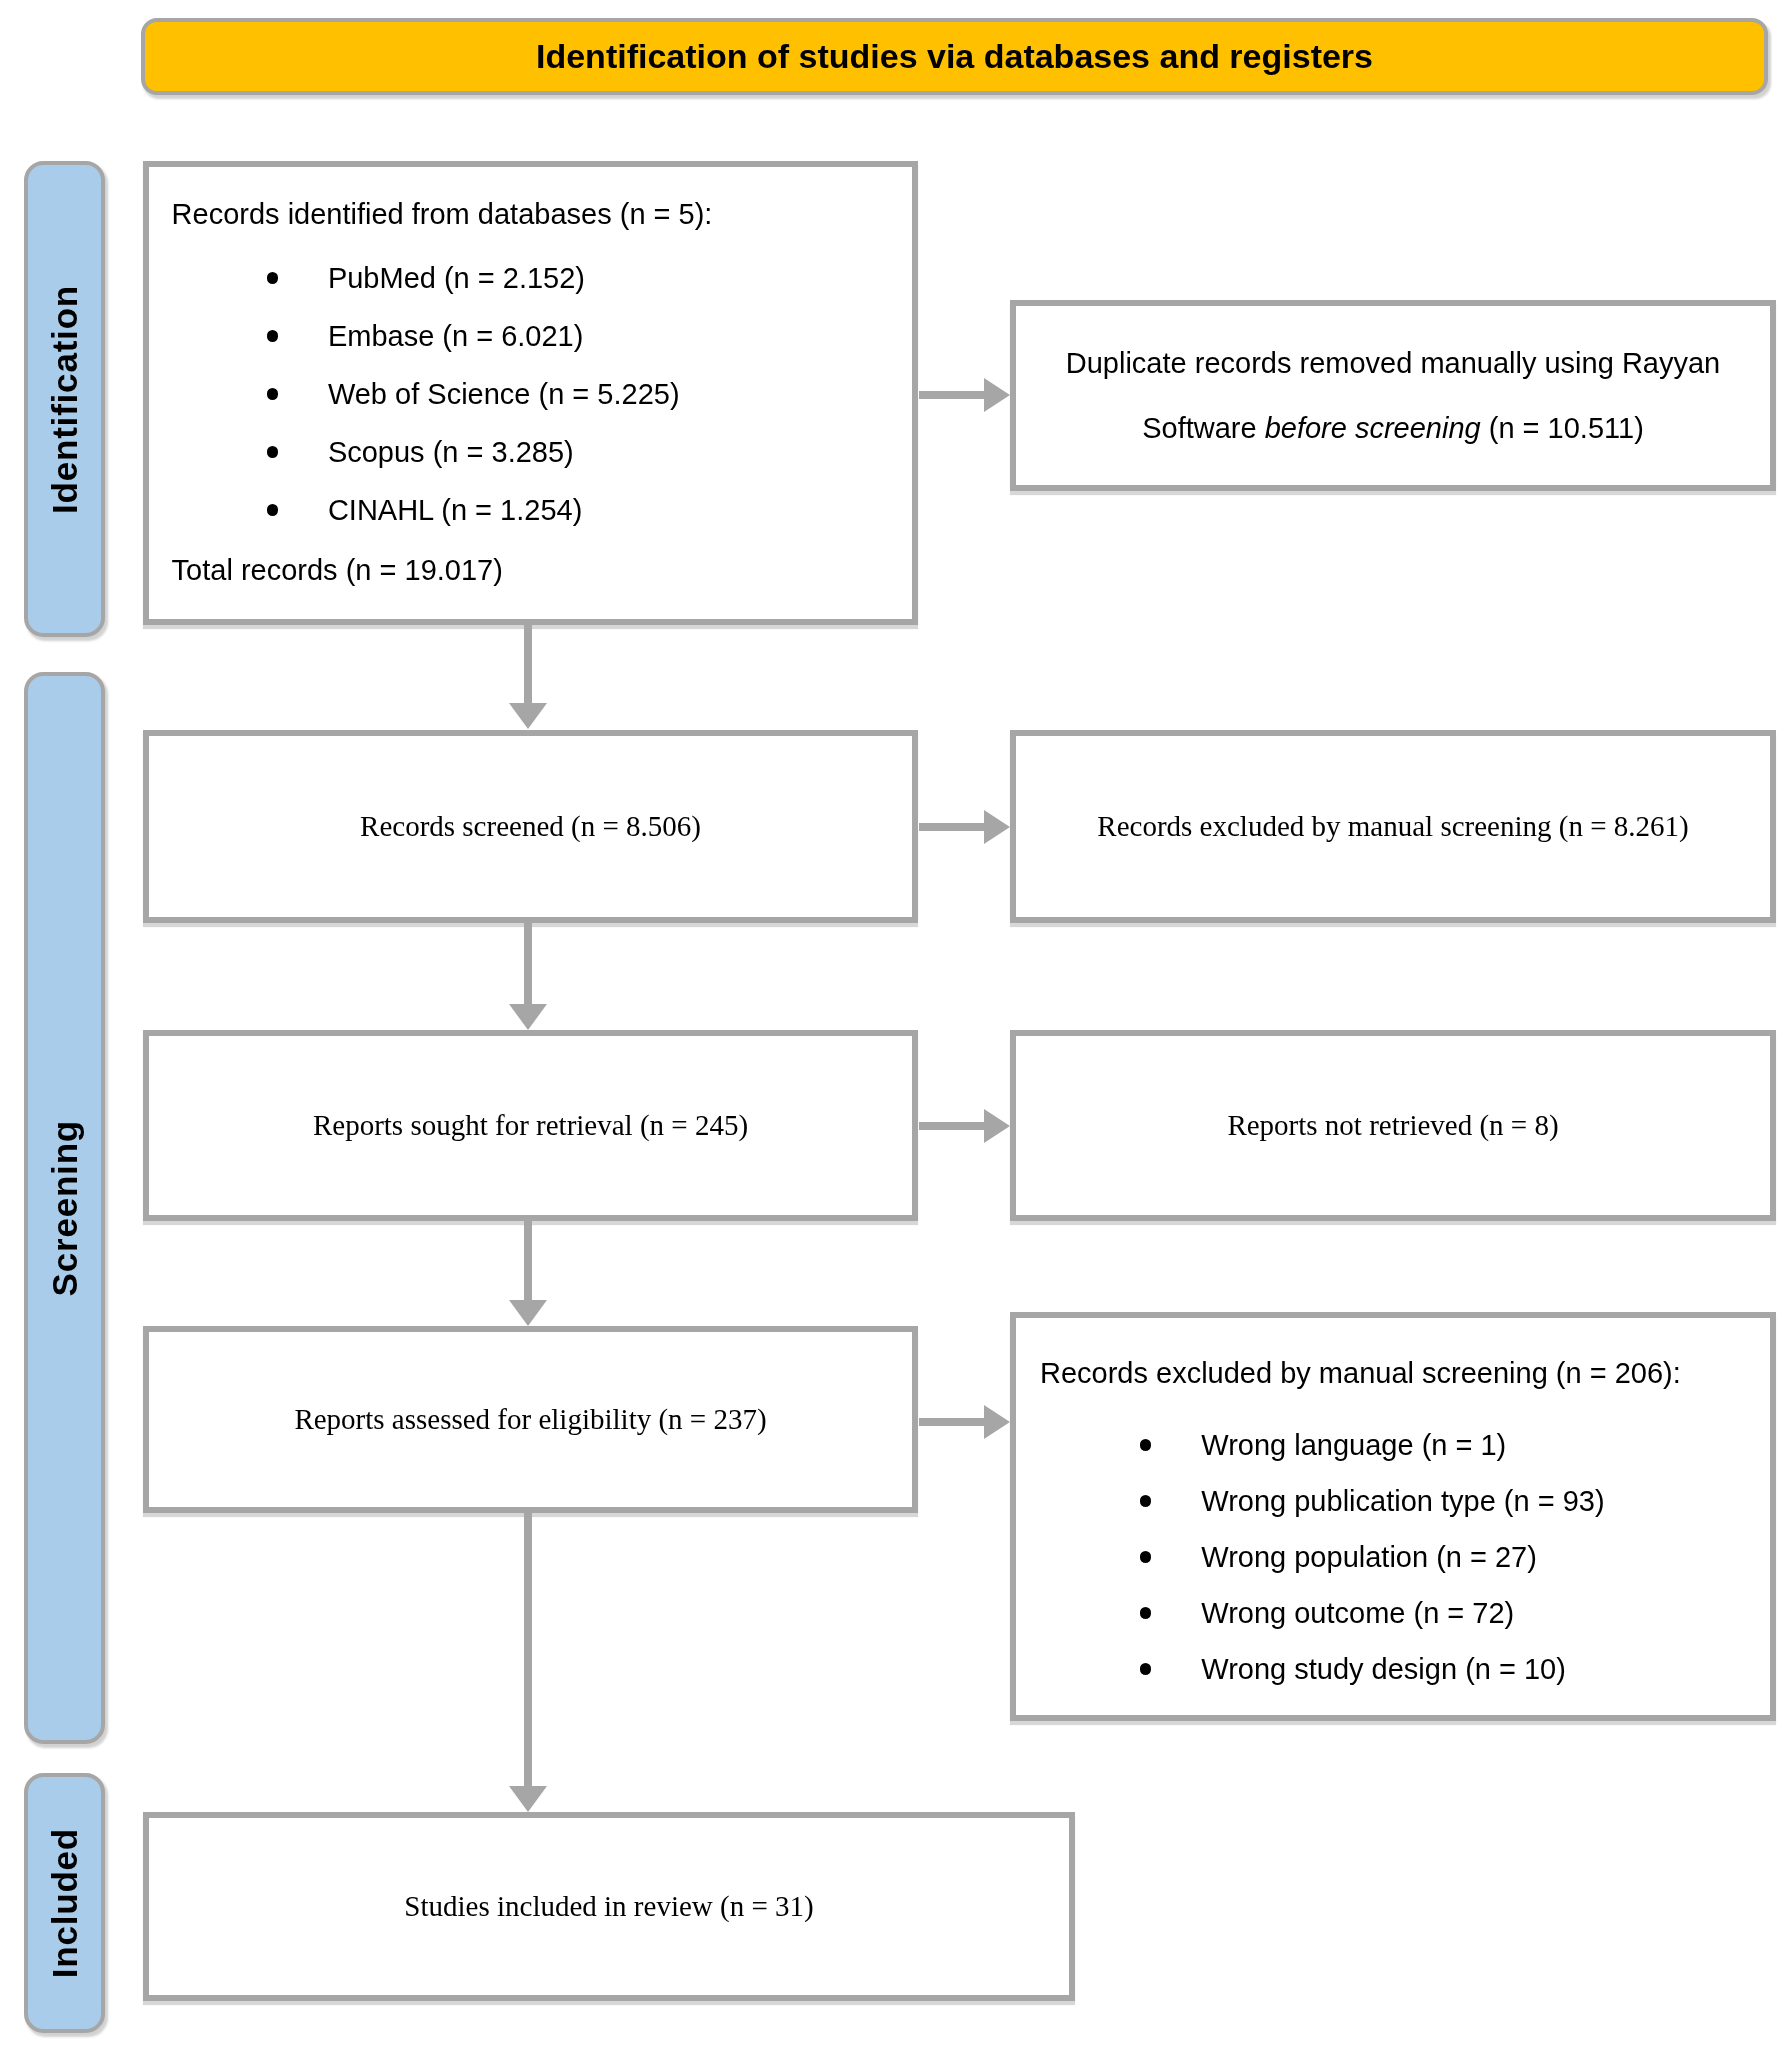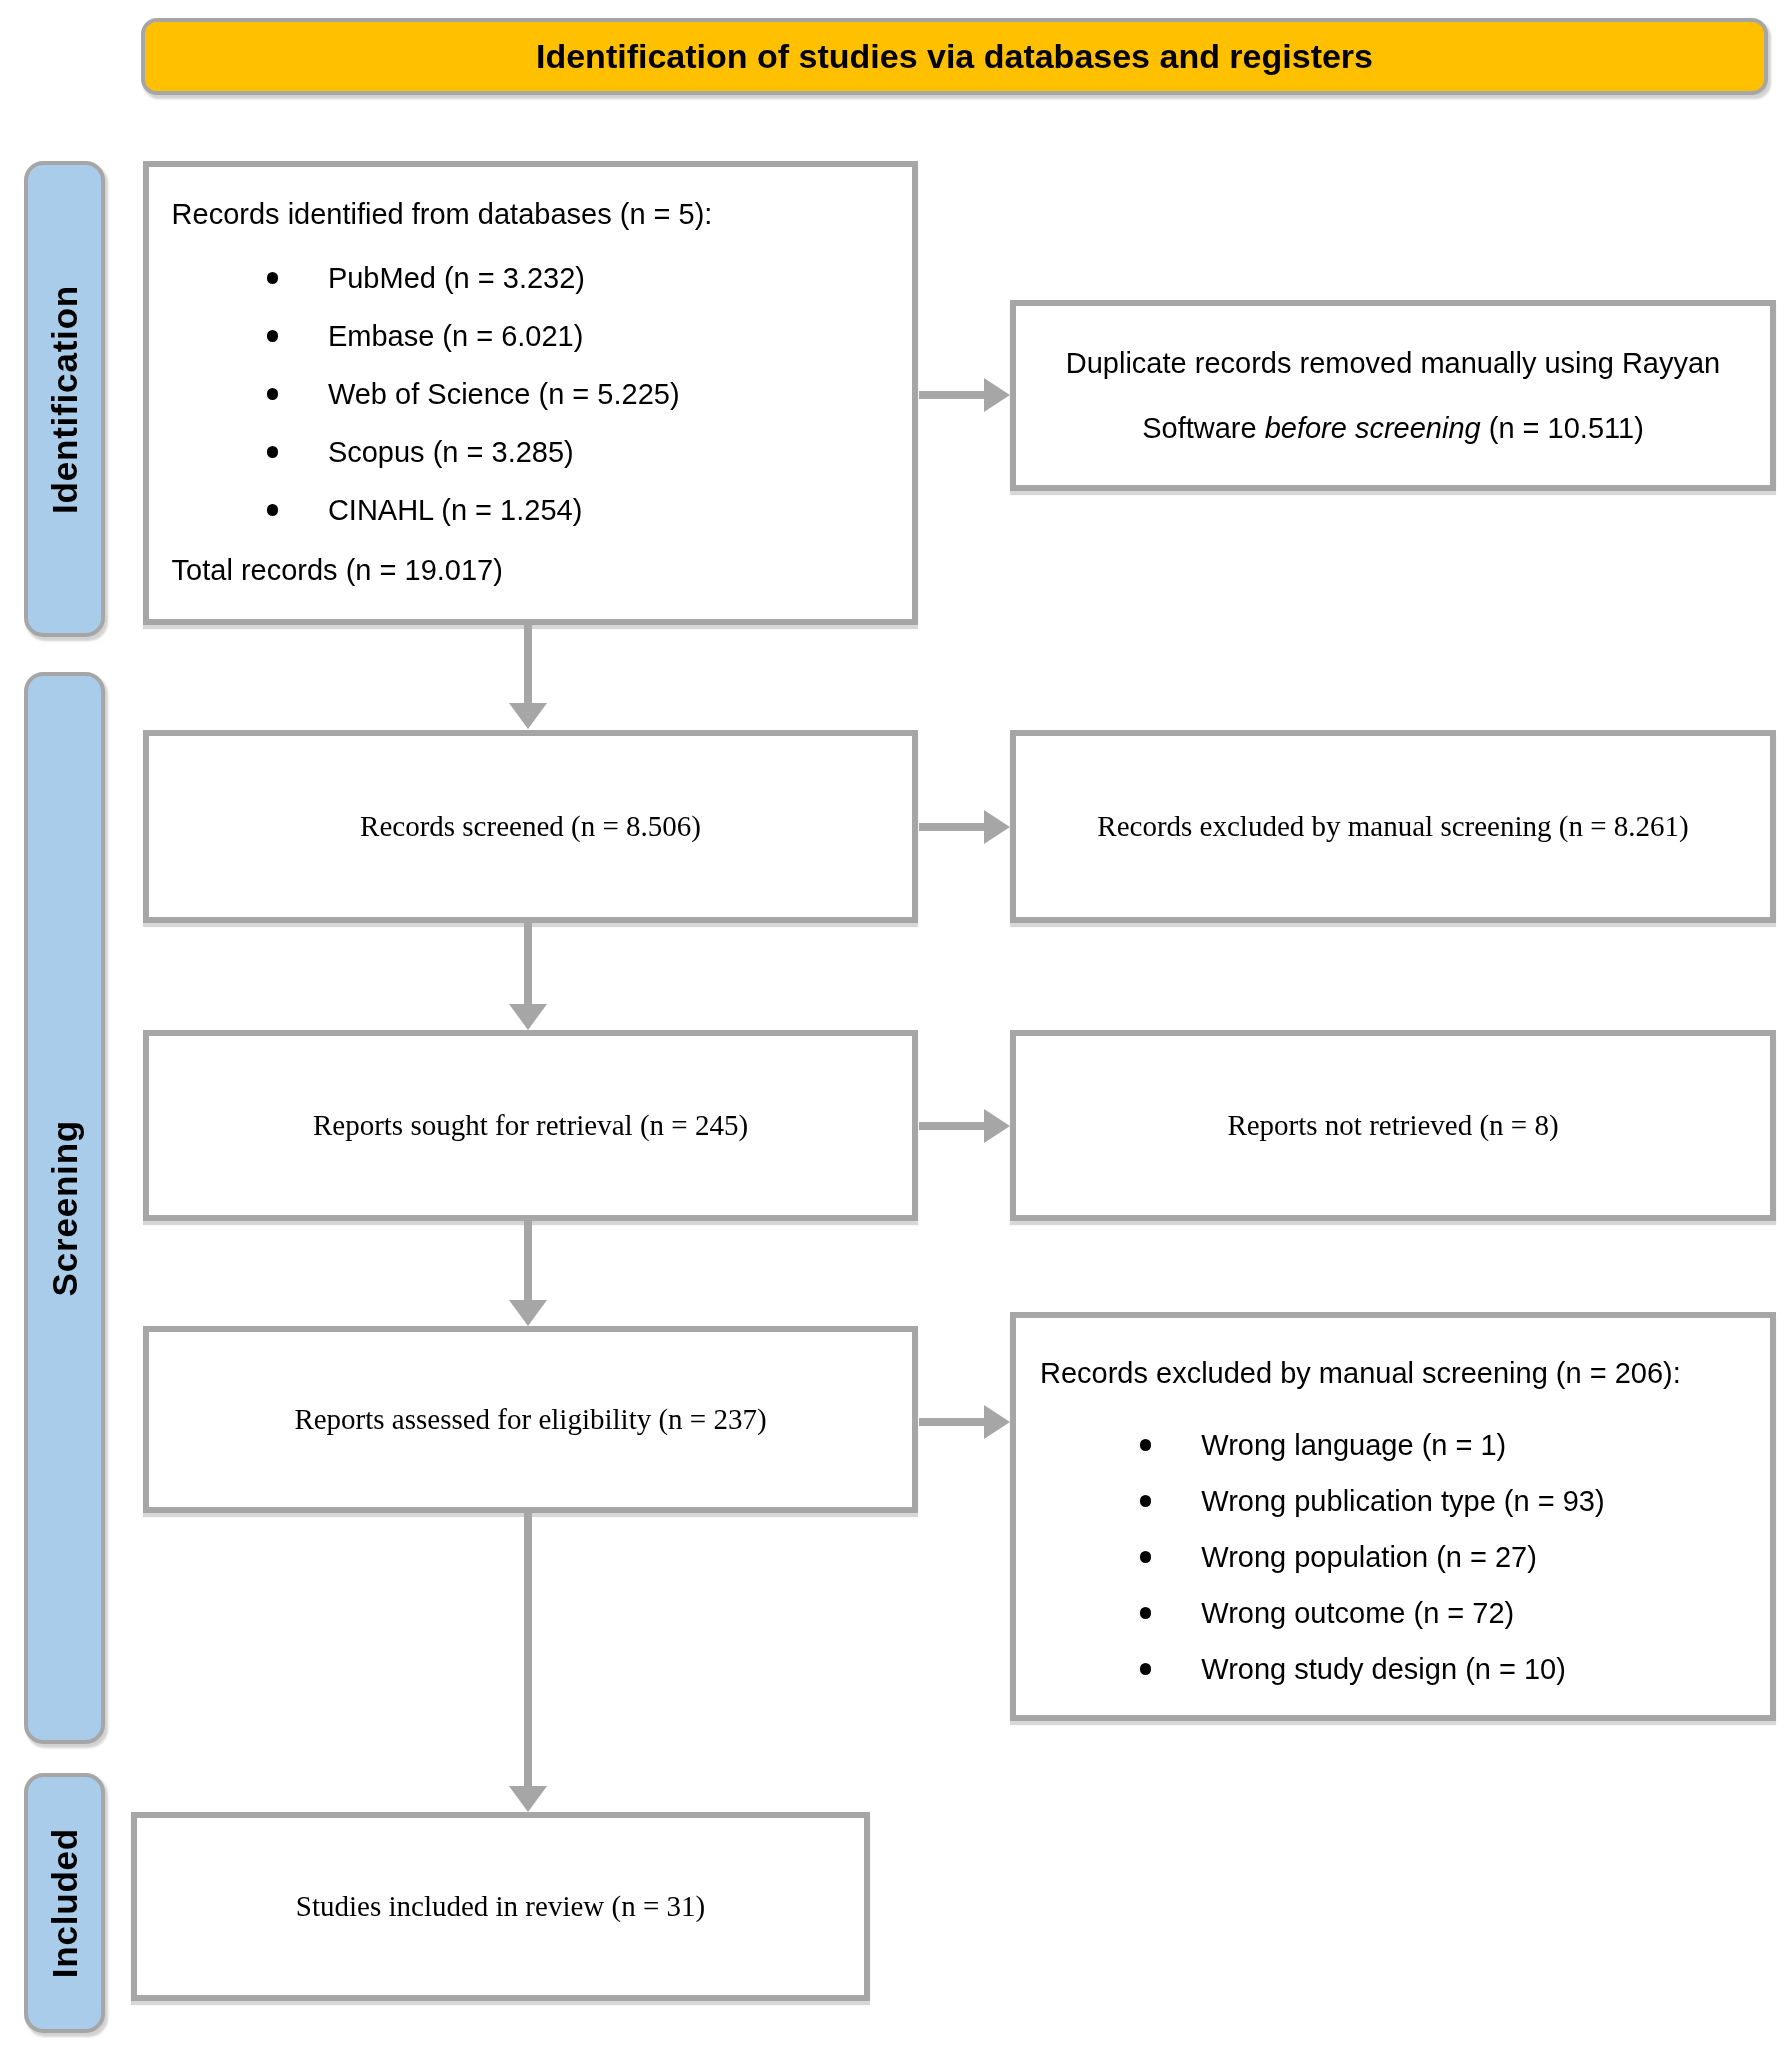--- a/index.html
+++ b/index.html
@@ -66,21 +66,21 @@
     padding:8px 19.3px;
     font-family:Liberation Serif, serif;
   }
   
   .box-identified{left:143px;top:161px;width:775px;height:464px;
     display:flex;flex-direction:column;justify-content:space-between;
     padding:31px 22.6px 32px 22.6px;}
   .box-screened{left:143px;top:730px;width:775px;height:193px;}
   .box-sought{left:143px;top:1030px;width:775px;height:191px;}
   .box-assessed{left:143px;top:1326px;width:775px;height:187px;}
-  .box-included{left:131px;top:1812px;width:739px;height:189px;}
+  .box-included{left:143px;top:1812px;width:932px;height:189px;}
   
   .box-duplicates{left:1010px;top:300px;width:766px;height:191px;
     display:flex;flex-direction:column;align-items:center;justify-content:center;
     gap:32px;text-align:center;padding:8px 24px;}
   .box-excluded-screening{left:1010px;top:730px;width:766px;height:193px;padding:8px 9.7px;}
   .box-not-retrieved{left:1010px;top:1030px;width:766px;height:191px;}
   .box-excluded-eligibility{left:1010px;top:1312px;width:766px;height:409px;
     padding:39px 20px 27px 24px;display:flex;flex-direction:column;}
   
   ul.dot-list{list-style:none;}
@@ -141,21 +141,21 @@
   <div class="phase-bar bar-screening">
     <span>Screening</span>
   </div>
   <div class="phase-bar bar-included">
     <span>Included</span>
   </div>
 
   <div class="fbox box-identified">
     <div>Records identified from databases (n = 5):</div>
     <ul class="dot-list">
-      <li>PubMed (n = 3.232)</li>
+      <li>PubMed (n = 2.152)</li>
       <li>Embase (n = 6.021)</li>
       <li>Web of Science (n = 5.225)</li>
       <li>Scopus (n = 3.285)</li>
       <li>CINAHL (n = 1.254)</li>
     </ul>
     <div>Total records (n = 19.017)</div>
   </div>
 
   <div class="fbox box-duplicates">
     <div>Duplicate records removed manually using Rayyan</div>

